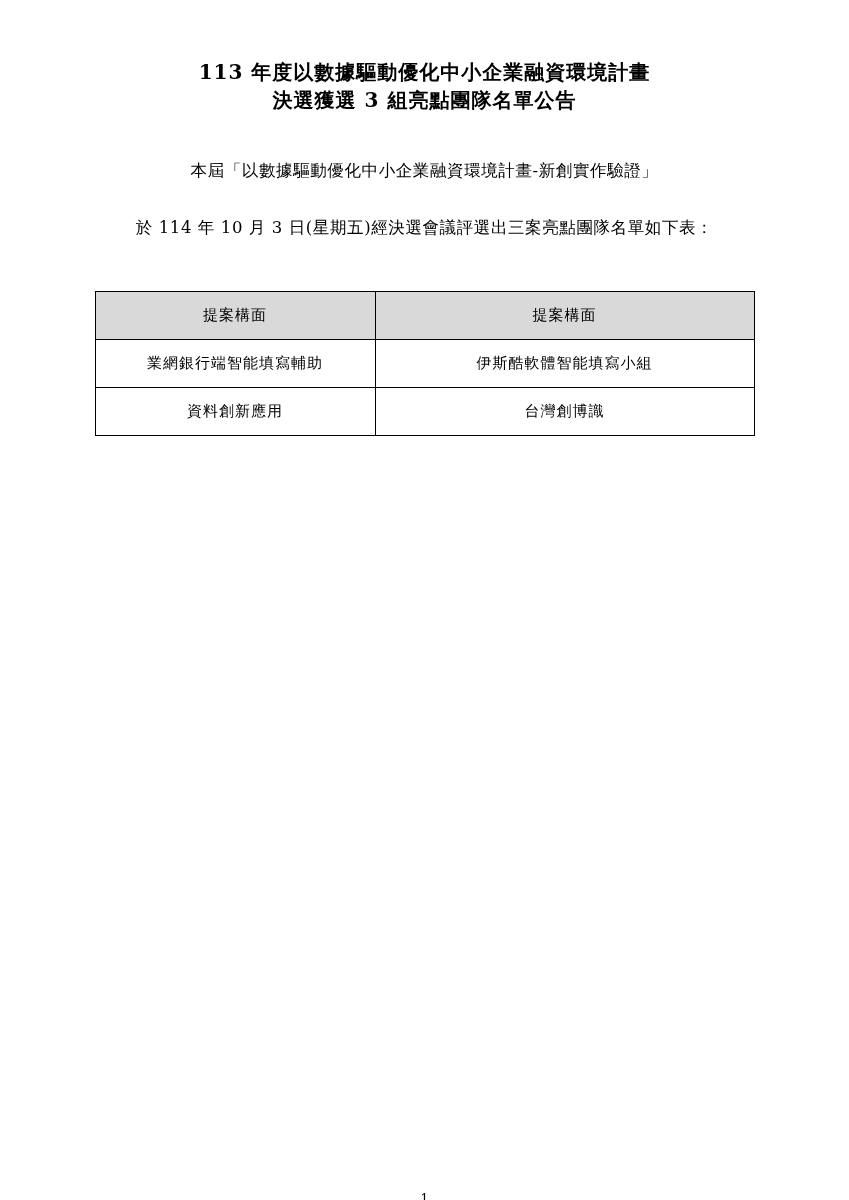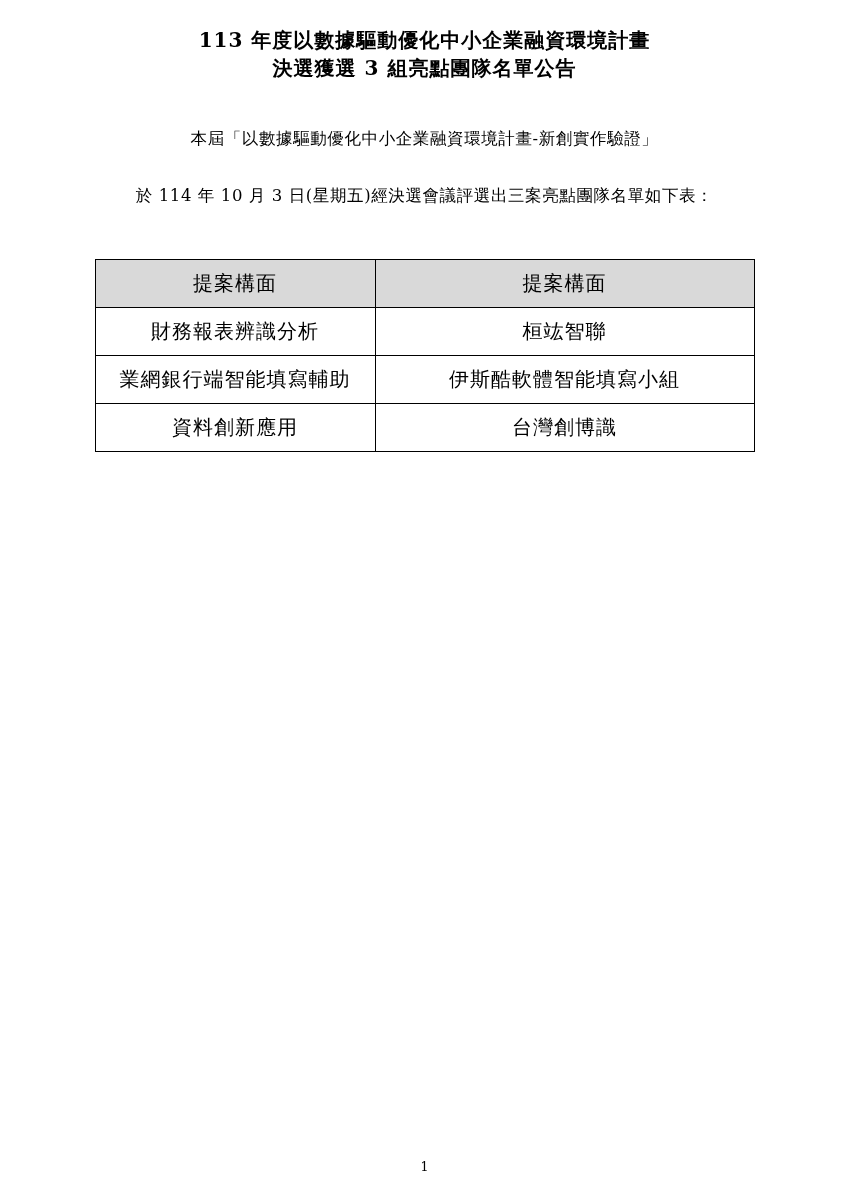--- a/index.html
+++ b/index.html
@@ -25,21 +25,21 @@
   }
 
   .doc-title {
     text-align: center;
     font-weight: bold;
     font-size: 20px;
     letter-spacing: 1px;
     line-height: 1.4;
   }
   .title-line-1 {
-    margin-top: 26px;
+    margin-top: 58px;
   }
   .title-line-2 {
   }
 
   .para {
     text-align: center;
     font-size: 16.5px;
     letter-spacing: 0.6px;
     line-height: 1.5;
   }
@@ -60,21 +60,21 @@
     border-collapse: collapse;
     width: 660px;
     table-layout: fixed;
   }
   table.result-table th,
   table.result-table td {
     border: 1px solid #000000;
     height: 45px;
     text-align: center;
     vertical-align: middle;
-    font-size: 20px;
+    font-size: 15px;
     font-weight: normal;
     letter-spacing: 1px;
   }
   table.result-table thead th {
     background: #d9d9d9;
   }
   table.result-table col.col-aspect { width: 42.5%; }
   table.result-table col.col-team { width: 57.5%; }
 
   .page-number {
@@ -104,24 +104,20 @@
         <col class="col-team">
       </colgroup>
       <thead>
         <tr>
           <th>提案構面</th>
           <th>提案構面</th>
         </tr>
       </thead>
       <tbody>
         <tr>
-          <td>財務報表辨識分析</td>
-          <td>桓竑智聯</td>
-        </tr>
-        <tr>
           <td>業網銀行端智能填寫輔助</td>
           <td>伊斯酷軟體智能填寫小組</td>
         </tr>
         <tr>
           <td>資料創新應用</td>
           <td>台灣創博識</td>
         </tr>
       </tbody>
     </table>
   </div>

